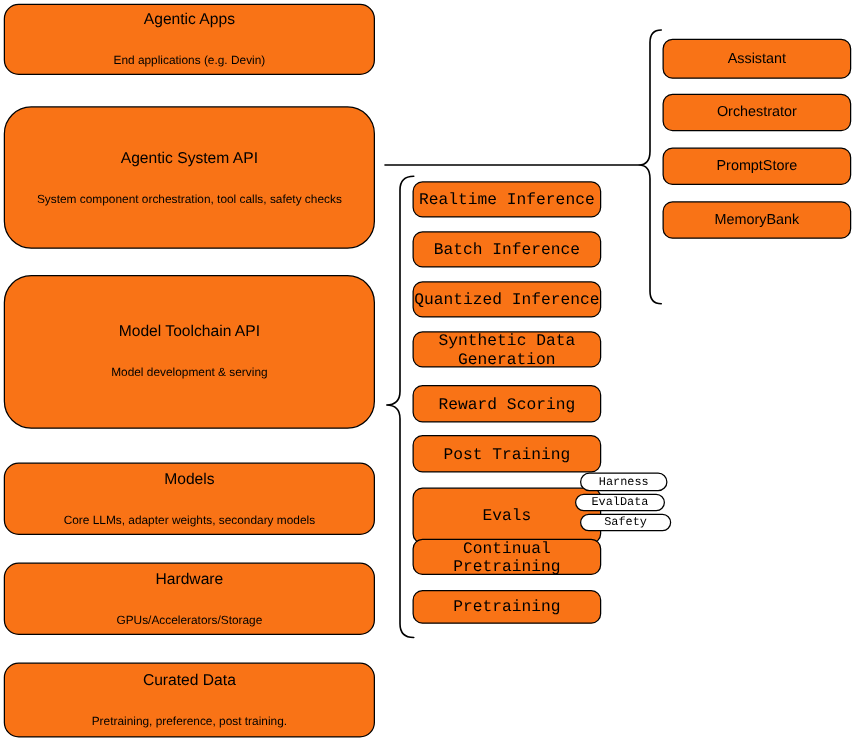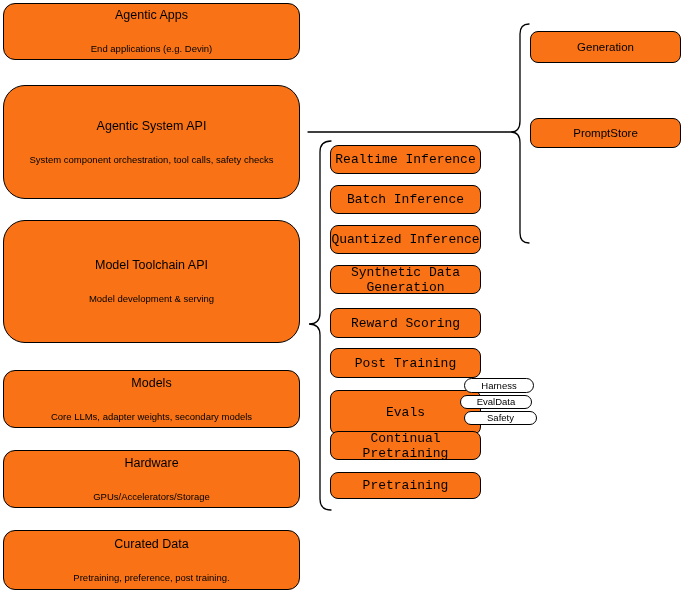--- a/index.html
+++ b/index.html
@@ -47,20 +47,21 @@
     background: #ffffff;
     border: 1.2px solid #000000;
     border-radius: 999px;
     box-sizing: border-box;
     display: flex;
     align-items: center;
     justify-content: center;
     font-size: 9.5px;
     line-height: 1;
     z-index: 5;
+    font-family: Liberation Mono, monospace;
   }
 </style>
 </head>
 <body>
 
 <div class="canvas">
 
   <svg class="overlay" viewBox="0 0 682 591" fill="none" stroke="#000000" stroke-width="1.3" stroke-linecap="round">
     <line x1="308" y1="132" x2="511" y2="132"></line>
     <path d="M331,141 Q320,141 320,152 L320,313 Q320,324 309,324 Q320,324 320,335 L320,499 Q320,510 331,510"></path>
@@ -104,16 +105,18 @@
   <div class="node mbox" style="top:308px;height:30px">Reward Scoring</div>
   <div class="node mbox" style="top:348px;height:30px">Post Training</div>
   <div class="node mbox" style="top:390px;height:45px">Evals</div>
   <div class="node mbox" style="top:431px;height:29px">Continual Pretraining</div>
   <div class="node mbox" style="top:472px;height:27px">Pretraining</div>
 
   <div class="pill" style="left:464px;top:378px;width:70px;height:15px">Harness</div>
   <div class="pill" style="left:460px;top:395px;width:72px;height:14px">EvalData</div>
   <div class="pill" style="left:464px;top:411px;width:73px;height:14px">Safety</div>
 
-  <div class="node rbox" style="top:31px;height:32px">Generation</div>
+  <div class="node rbox" style="top:31px;height:32px">Assistant</div>
+  <div class="node rbox" style="top:75px;height:30px">Orchestrator</div>
   <div class="node rbox" style="top:118px;height:30px">PromptStore</div>
+  <div class="node rbox" style="top:161px;height:30px">MemoryBank</div>
 
 </div>
 
 </body></html>

